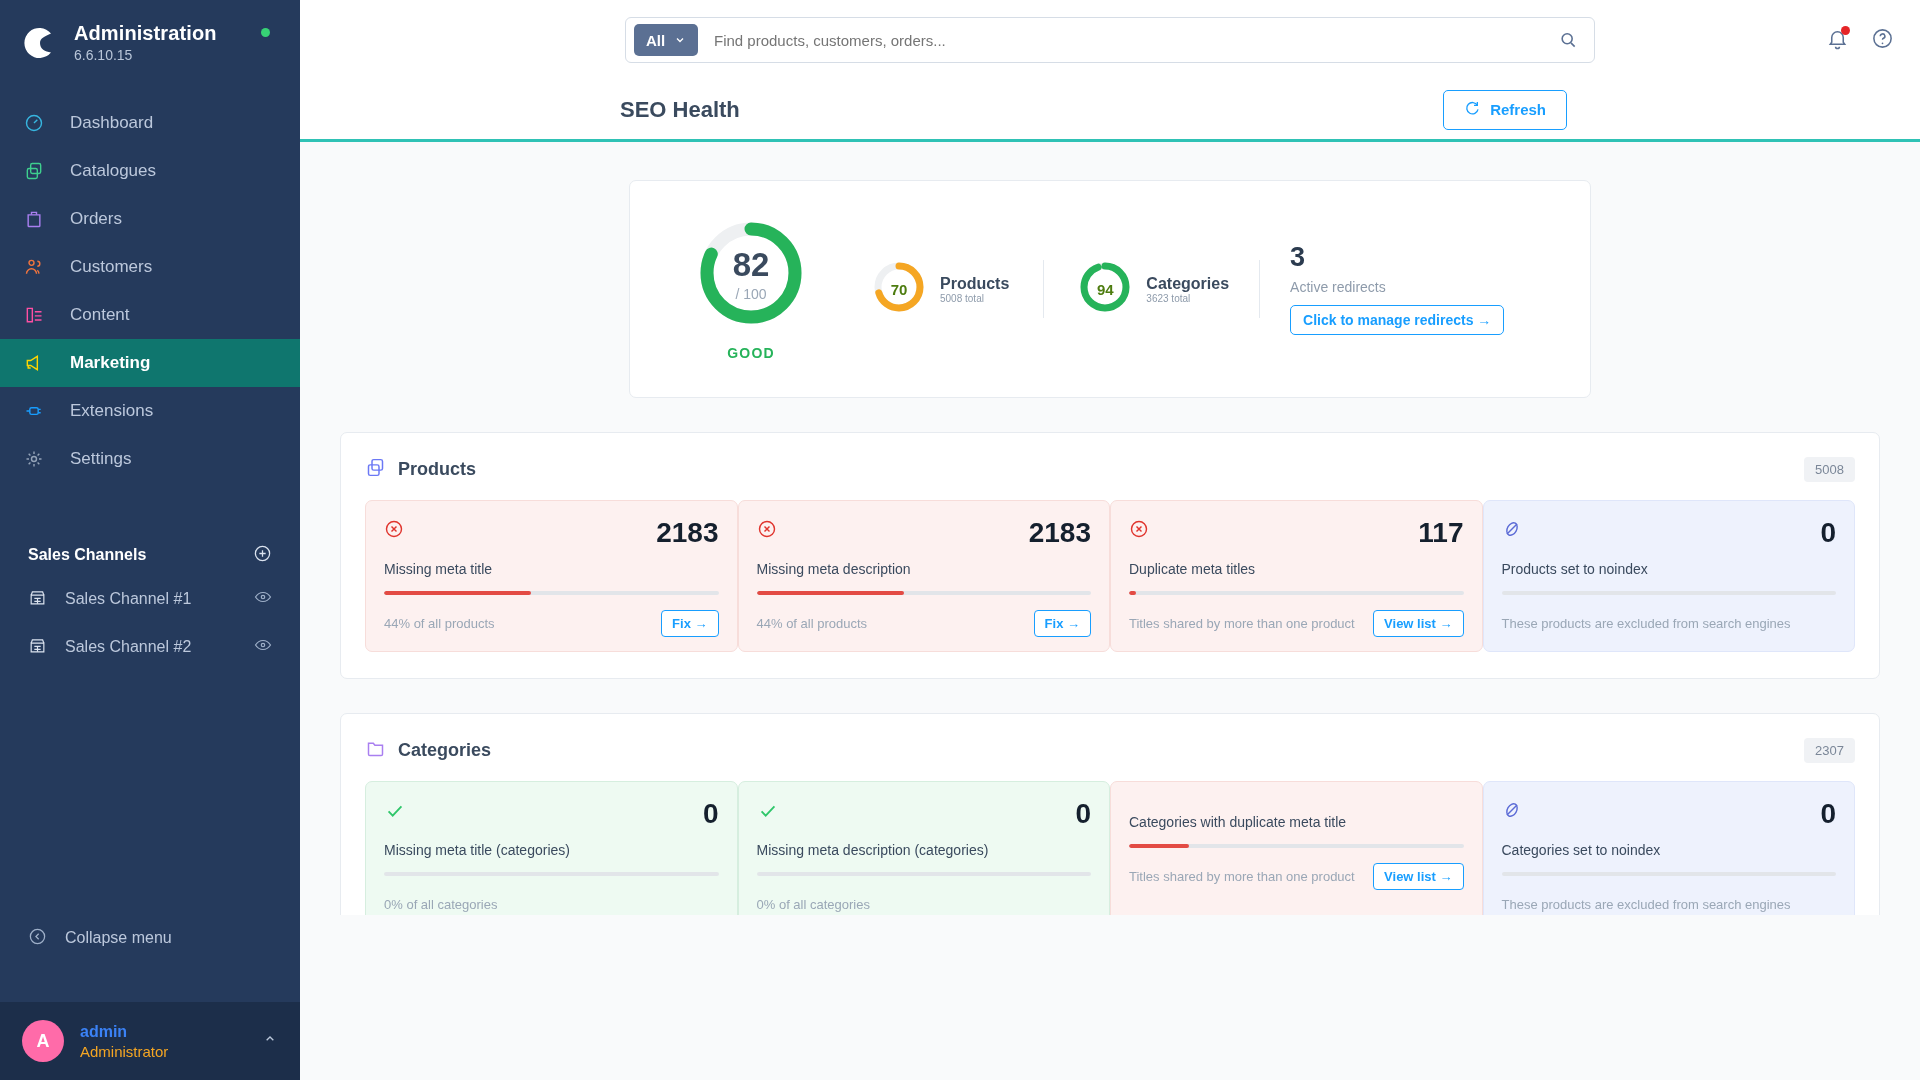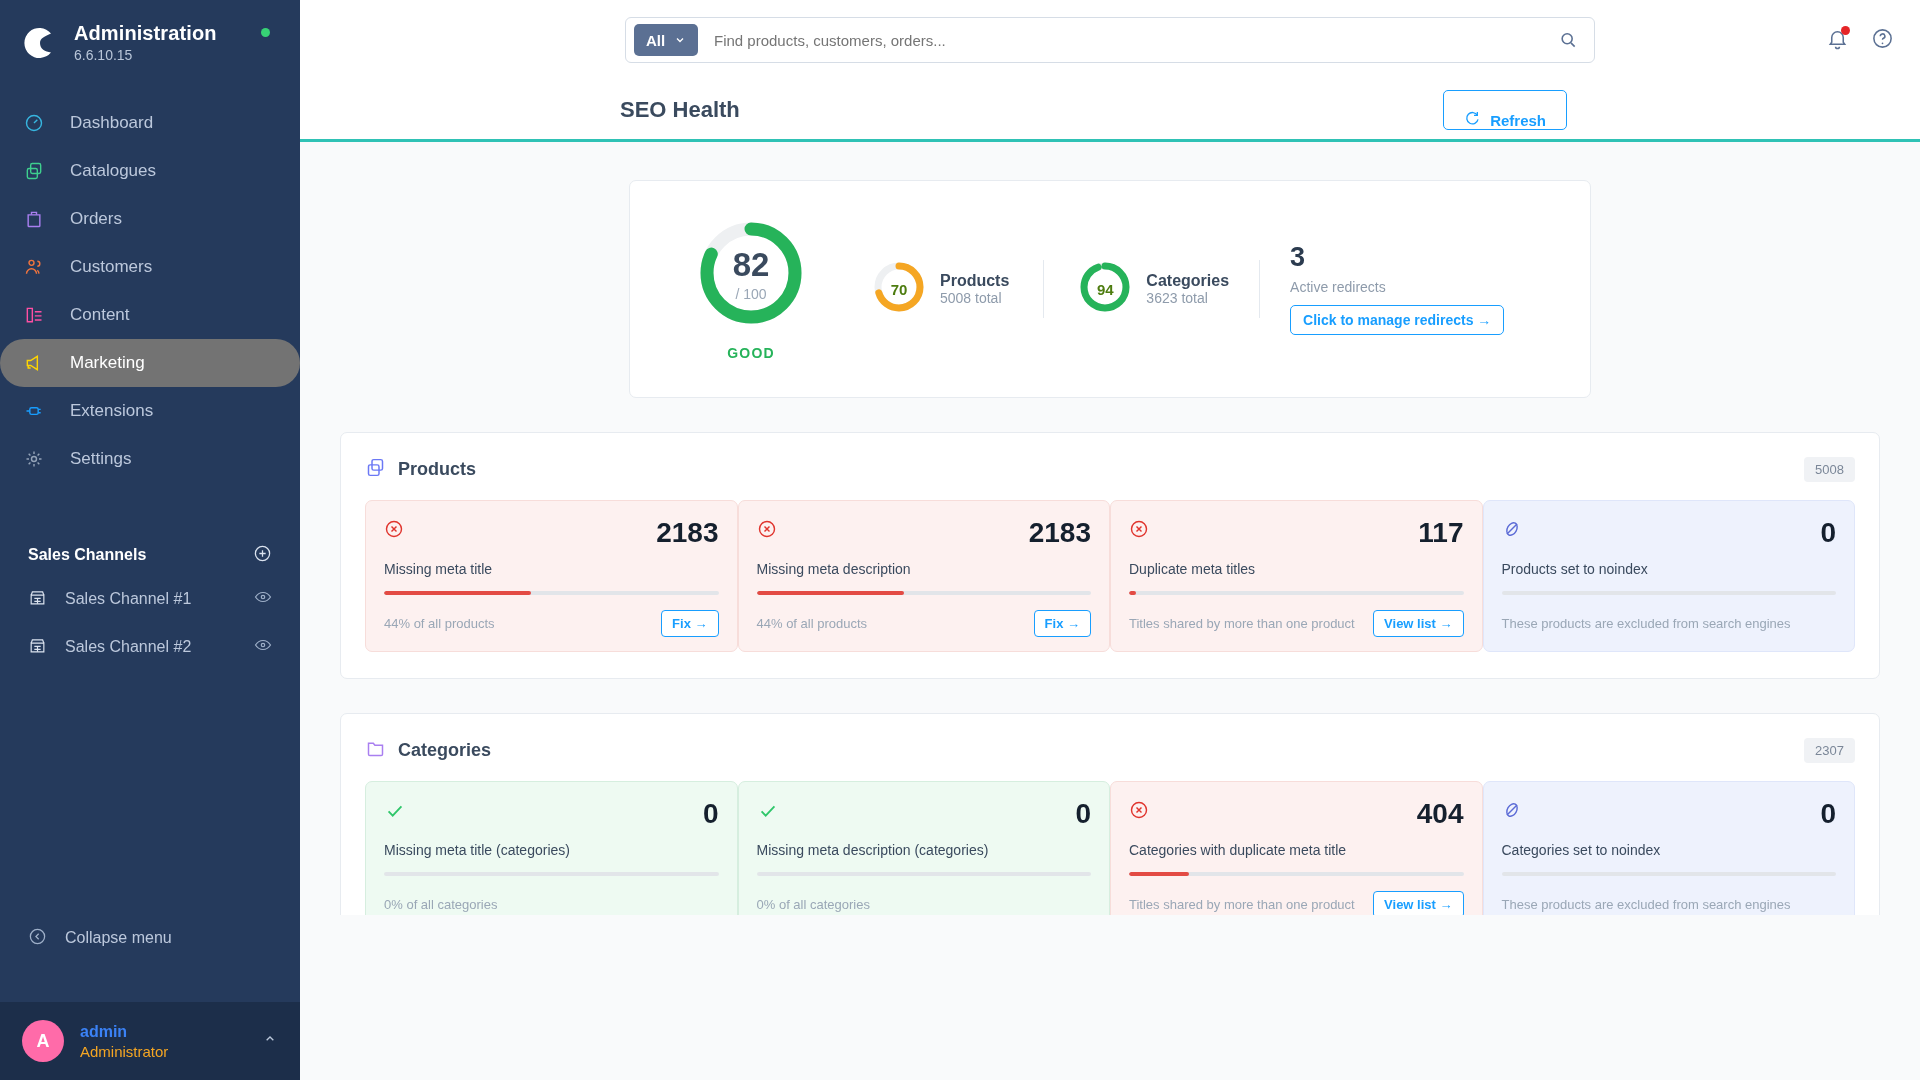--- a/index.html
+++ b/index.html
@@ -27,21 +27,21 @@
   .brand-dot { width: 9px; height: 9px; border-radius: 50%; background: #37d275; position: absolute; right: 30px; top: 28px; }
 
   .nav { margin-top: 26px; }
   .nav-item {
     display: flex; align-items: center;
     height: 48px; padding: 0 0 0 24px;
     color: #bcc8dc; font-size: 17px; cursor: pointer;
   }
   .nav-item .ni-icon { width: 30px; flex: 0 0 30px; display:flex; align-items:center; justify-content:flex-start; }
   .nav-item .ni-label { margin-left: 16px; }
-  .nav-item.active { background: #737373; color: #ffffff; font-weight: normal; border-radius: 24px; }
+  .nav-item.active { background: #0f766e; color: #ffffff; font-weight: bold; }
 
   .sc-header {
     display: flex; align-items: center; justify-content: space-between;
     padding: 0 28px 0 28px; height: 40px; margin-top: 52px;
     color: #fff; font-size: 16px; font-weight: bold;
   }
   .sc-item {
     display: flex; align-items: center; height: 48px; padding-left: 28px; padding-right: 28px;
     color: #bcc8dc; font-size: 16px; cursor: pointer;
   }
@@ -95,21 +95,21 @@
 
   .page-head {
     height: 62px; background: #fff; border-bottom: 3px solid #2fc2b5;
     display: flex; align-items: center; padding: 0 38px 0 0; flex: 0 0 62px;
   }
   .page-title { font-size: 22px; color: #3a4a5e; font-weight: bold; margin-left: 320px; }
   .page-head-spacer { flex: 1; }
   .refresh-btn {
     border: 1px solid #189eff; color: #189eff; background: #fff;
     border-radius: 5px; height: 40px; padding: 0 20px;
-    display: flex; align-items: flex-end; gap: 10px;
+    display: flex; align-items: center; gap: 10px;
     font-size: 15px; font-weight: bold; cursor: pointer;
     font-family: "Liberation Sans", sans-serif;
     margin-right: 315px;
   }
 
   .content { flex: 1; overflow: hidden; padding-top: 38px; }
   .content-inner { width: 1540px; margin: 0 auto; }
 
   
   .summary-card {
@@ -125,21 +125,21 @@
   }
   .score-num { font-size: 33px; font-weight: bold; color: #3a4a5e; line-height: 1; }
   .score-den { font-size: 14px; color: #9aa7b6; margin-top: 5px; }
   .score-label { margin-top: 12px; font-size: 14px; font-weight: bold; color: #26b35a; letter-spacing: 1.2px; }
 
   .mini-stat { display: flex; align-items: center; gap: 14px; }
   .mini-ring { position: relative; }
   .mini-ring-center { position: absolute; inset: 0; display: flex; align-items: center; justify-content: center;
     font-size: 15px; font-weight: bold; color: #4d7c0f; }
   .mini-title { font-size: 16px; font-weight: bold; color: #3a4a5e; }
-  .mini-sub { font-size: 14px; color: #8e9bab; }
+  .mini-sub { font-size: 10px; color: #8e9bab; }
   .vdiv { width: 1px; height: 58px; background: #e4e9ef; }
 
   .redirects { display: flex; flex-direction: column; }
   .redir-num { font-size: 27px; font-weight: bold; color: #2b3b4f; line-height: 1; }
   .redir-label { font-size: 14px; color: #8e9bab; margin-top: 8px; }
   .redir-btn {
     margin-top: 10px; border: 1px solid #189eff; color: #189eff; background: #fff;
     border-radius: 5px; height: 30px; padding: 0 12px; font-size: 14px; font-weight: bold;
     display: inline-flex; align-items: center; cursor: pointer;
     font-family: "Liberation Sans", sans-serif; align-self: flex-start;
@@ -602,29 +602,20 @@
               <div class="tile-label">Missing meta description (categories)</div>
               <div class="bar">
                   <span class="bar-fill" style="width:0%"></span>
                 </div>
               <div class="tile-foot">
                 <span class="tile-foot-text">0% of all categories</span>
               </div>
             </div>
 
             <div class="tile bad">
-              <div class="tile-top">
-                <span>
-                  <svg width="20" height="20" viewBox="0 0 24 24" fill="none" stroke="#e0342d" stroke-width="1.7">
-                      <circle cx="12" cy="12" r="9"></circle>
-                      <path d="M9 9l6 6M15 9l-6 6"></path>
-                    </svg>
-                </span>
-                <span class="tile-num">404</span>
-              </div>
               <div class="tile-label">Categories with duplicate meta title</div>
               <div class="bar">
                   <span class="bar-fill" style="width:18%;background:#e34b44"></span>
                 </div>
               <div class="tile-foot">
                 <span class="tile-foot-text">Titles shared by more than one product</span>
                 <button class="tile-action">View list →</button>
               </div>
             </div>
 

